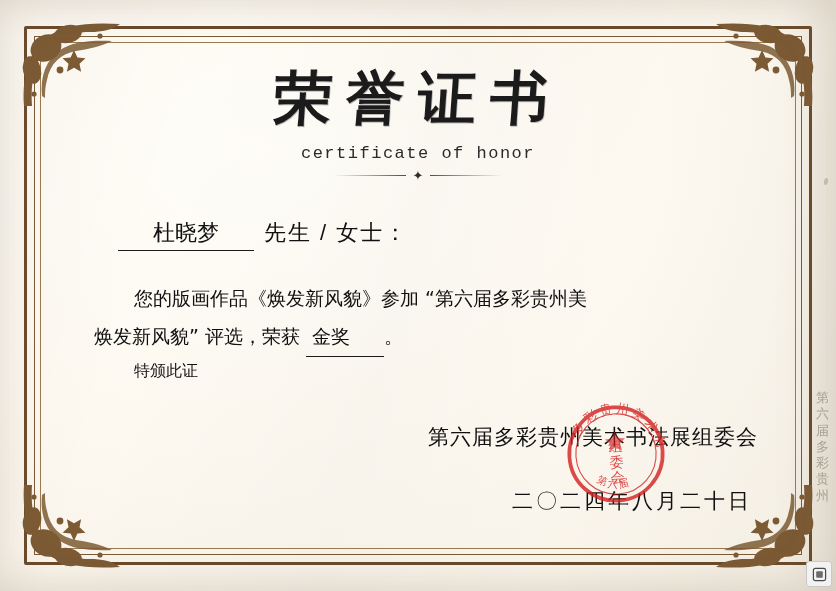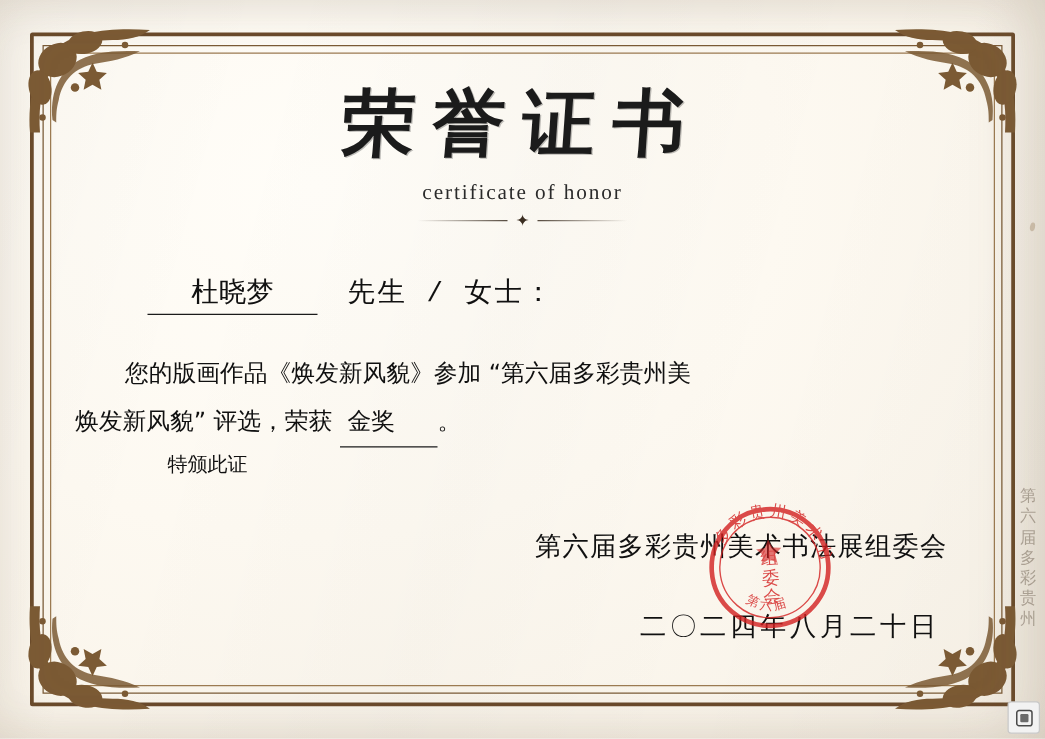--- a/index.html
+++ b/index.html
@@ -80,21 +80,21 @@
     font-weight: 700;
     letter-spacing: 14px;
     color: #1b1b1b;
     margin-top: 8px;
     text-shadow: 1px 1px 0 rgba(0,0,0,0.25);
     transform: skewX(-4deg);
   }
 
   .subtitle {
     text-align: center;
-    font-family: Liberation Serif, serif;
+    font-family: Liberation Mono, monospace;
     font-size: 17px;
     letter-spacing: 1.5px;
     color: #2a2a2a;
     margin-top: 6px;
   }
 
   .divider {
     display: flex;
     align-items: center;
     justify-content: center;
@@ -121,27 +121,28 @@
   }
   .recipient-name {
     min-width: 120px;
     text-align: center;
     border-bottom: 1.6px solid #1b1b1b;
     padding: 0 8px 2px 8px;
     font-family: Liberation Mono, monospace;
     font-size: 22px;
   }
   .recipient-suffix {
-    margin-left: 24px;
-    font-family: Liberation Mono, monospace;
+    margin-left: 10px;
+    font-family: Liberation Sans, sans-serif;
     letter-spacing: 2px;
   }
 
   .body-text {
     margin-top: 28px;
+    margin-left: 34px;
     margin-right: 10px;
     font-family: "DejaVu Sans", sans-serif;
     font-size: 19px;
     line-height: 2.0;
     color: #101010;
     text-align: justify;
   }
   .body-text .indent { display: inline-block; width: 40px; }
   .award-blank {
     display: inline-block;

